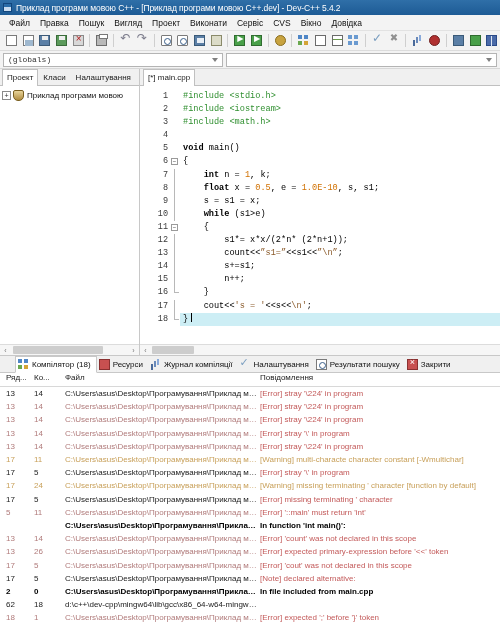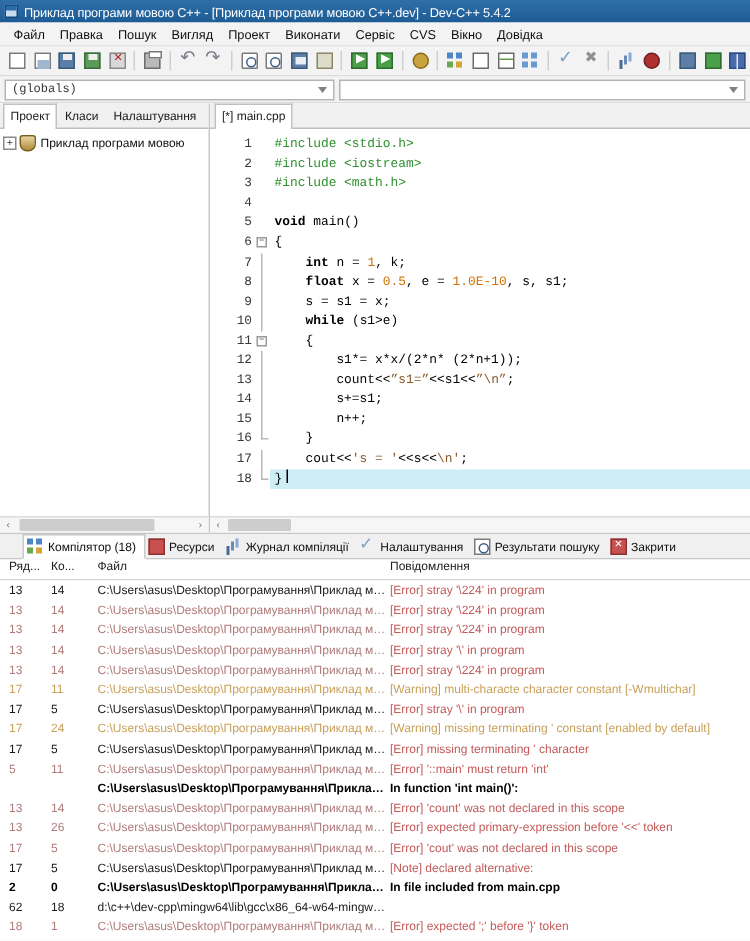--- a/index.html
+++ b/index.html
@@ -706,21 +706,21 @@
         <div class="trow row-dark">
           <div class="c-line">17</div>
           <div class="c-col">5</div>
           <div class="c-file">C:\Users\asus\Desktop\Програмування\Приклад мово...</div>
           <div class="c-msg sev-error">[Error] stray '\' in program</div>
         </div>
         <div class="trow row-warn">
           <div class="c-line">17</div>
           <div class="c-col">24</div>
           <div class="c-file">C:\Users\asus\Desktop\Програмування\Приклад мово...</div>
-          <div class="c-msg sev-warning">[Warning] missing terminating ' constant [enabled by default]</div>
+          <div class="c-msg sev-warning">[Warning] missing terminating ' character [function by default]</div>
         </div>
         <div class="trow row-dark">
           <div class="c-line">17</div>
           <div class="c-col">5</div>
           <div class="c-file">C:\Users\asus\Desktop\Програмування\Приклад мово...</div>
           <div class="c-msg sev-error">[Error] missing terminating ' character</div>
         </div>
         <div class="trow row-mid">
           <div class="c-line">5</div>
           <div class="c-col">11</div>

